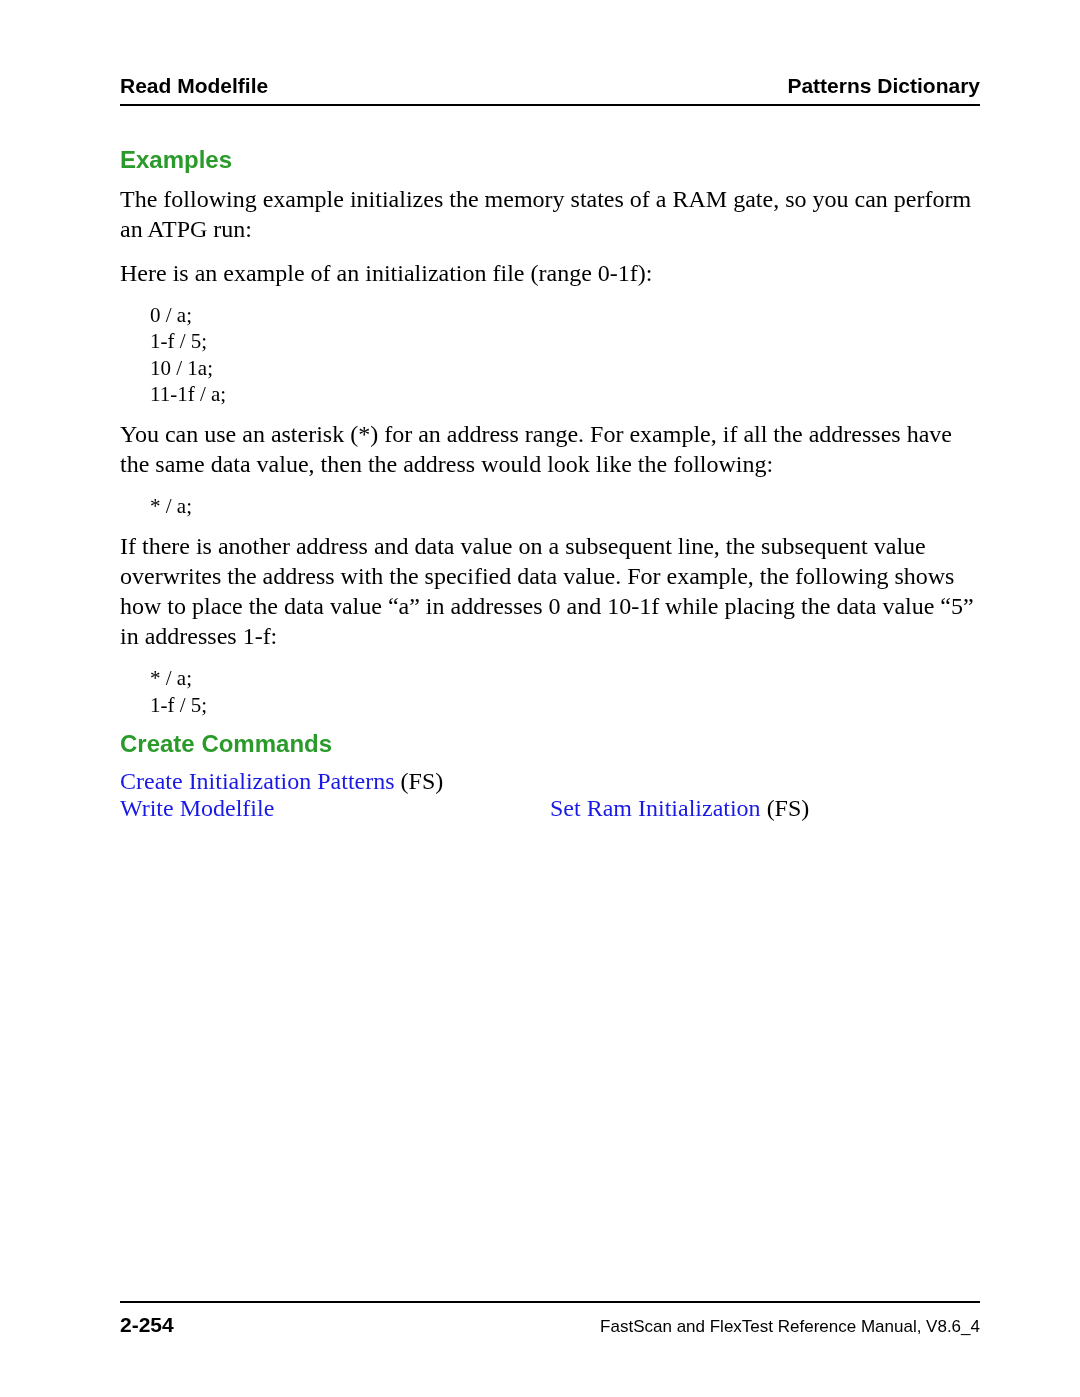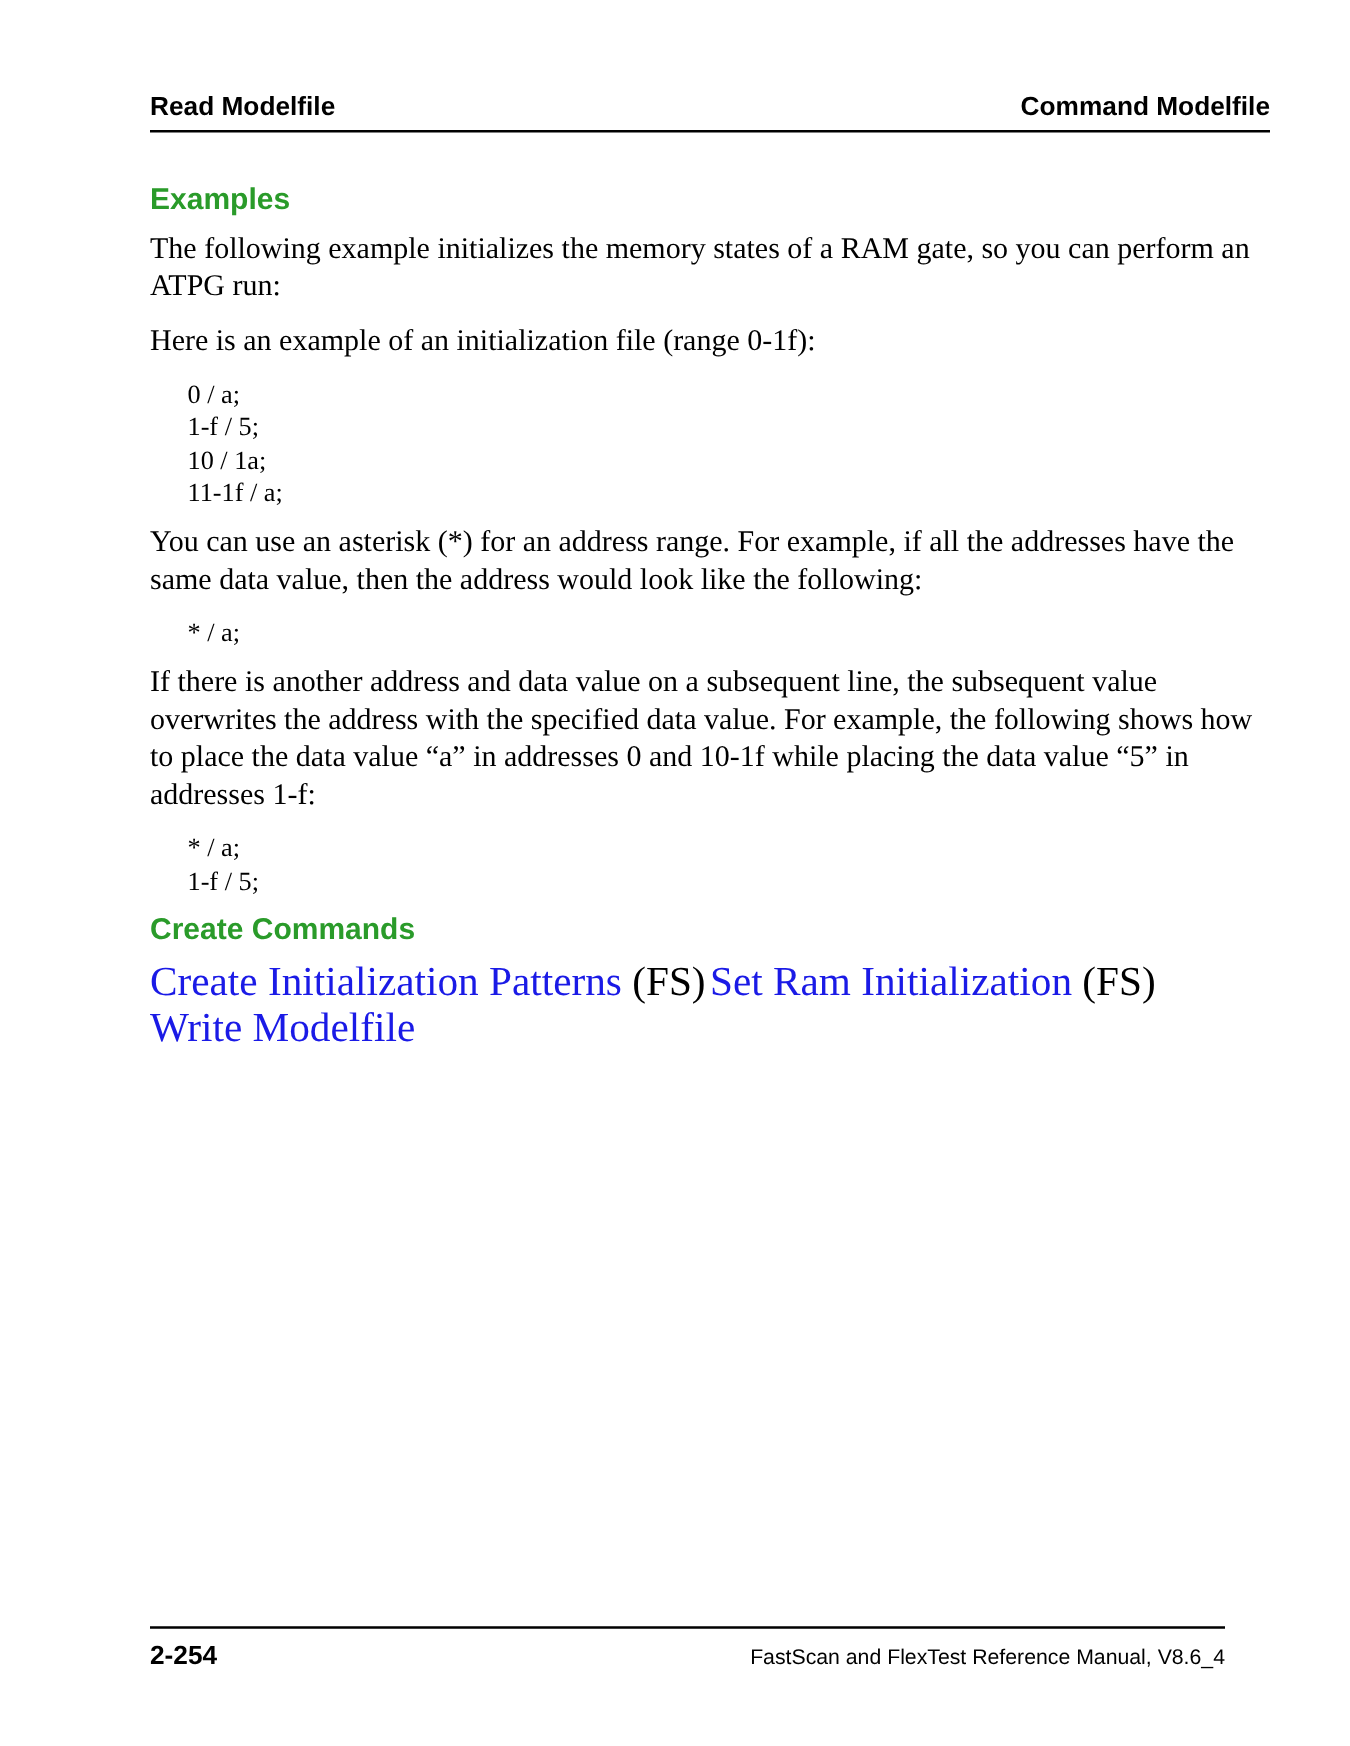--- a/index.html
+++ b/index.html
@@ -7,21 +7,21 @@
     padding: 0;
     background: #fff;
     font-family: "Times New Roman", Times, serif;
     color: #000;
     width: 1080px;
     height: 1397px;
     position: relative;
     box-sizing: border-box;
   }
   .page {
-    padding: 74px 64px 0 120px;
+    padding: 74px 100px 0 120px;
   }
   .running-head {
     display: flex;
     justify-content: space-between;
     font-family: Arial, Helvetica, sans-serif;
     font-weight: bold;
     font-size: 21px;
     padding-bottom: 6px;
     border-bottom: 2px solid #000;
     margin-bottom: 40px;
@@ -48,22 +48,23 @@
   }
   .mono {
     font-family: Liberation Serif, serif;
     font-size: 21px;
     line-height: 1.25;
     white-space: pre;
     margin: 2px 0 12px 30px;
   }
   .related {
     display: flex;
-    font-size: 33px;
+    font-size: 24px;
     margin-top: 8px;
+    align-items: flex-end;
   }
   .col { flex: 1; }
   a.link {
     color: #1a1ae6;
     text-decoration: none;
   }
   .footer {
     position: absolute;
     left: 120px;
     right: 100px;
@@ -84,21 +85,21 @@
     font-family: Arial, Helvetica, sans-serif;
     font-size: 17px;
   }
 </style>
 </head>
 <body>
 
 <div class="page">
   <div class="running-head">
     <span>Read Modelfile</span>
-    <span>Command Modelfile</span>
+    <span>Patterns Dictionary</span>
   </div>
 
   <h2 class="section">Examples</h2>
 
   <p class="body">The following example initializes the memory states of a RAM gate, so you can perform an ATPG run:</p>
 
 
   <p class="body">Here is an example of an initialization file (range 0-1f):</p>
   <div class="mono">0 / a;
 1-f / 5;

